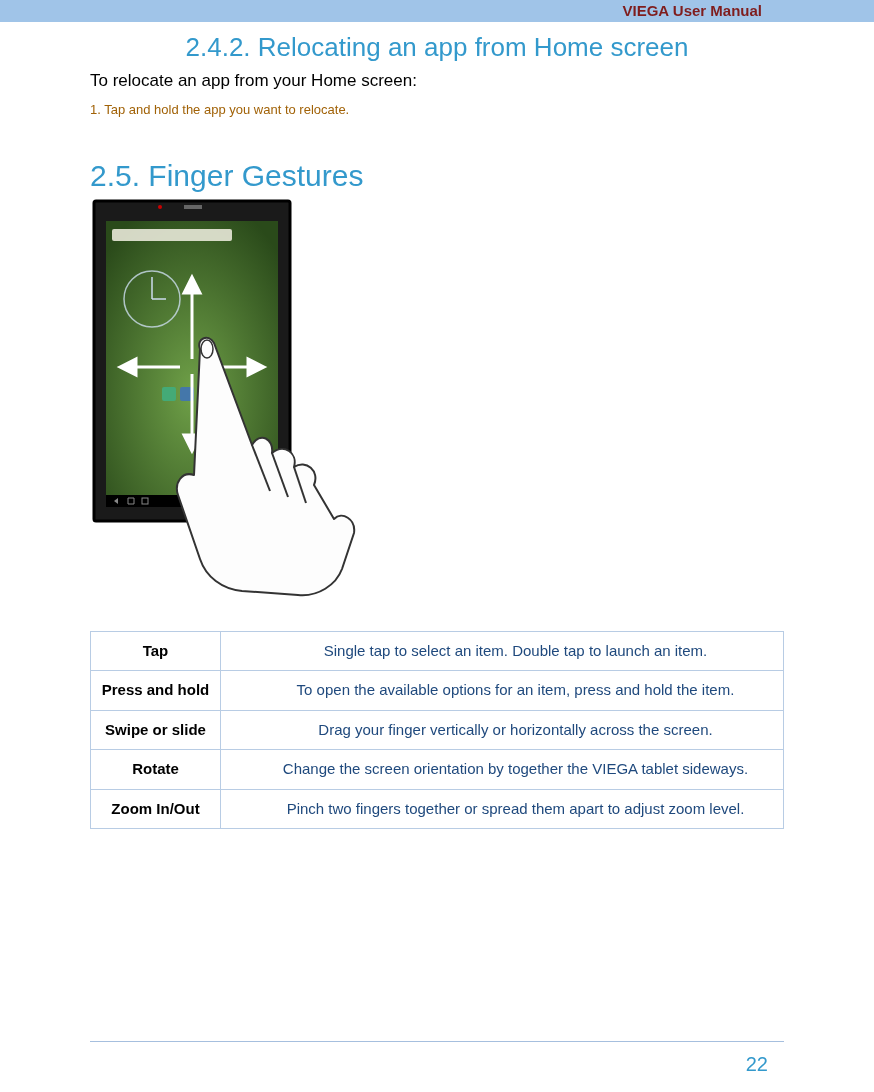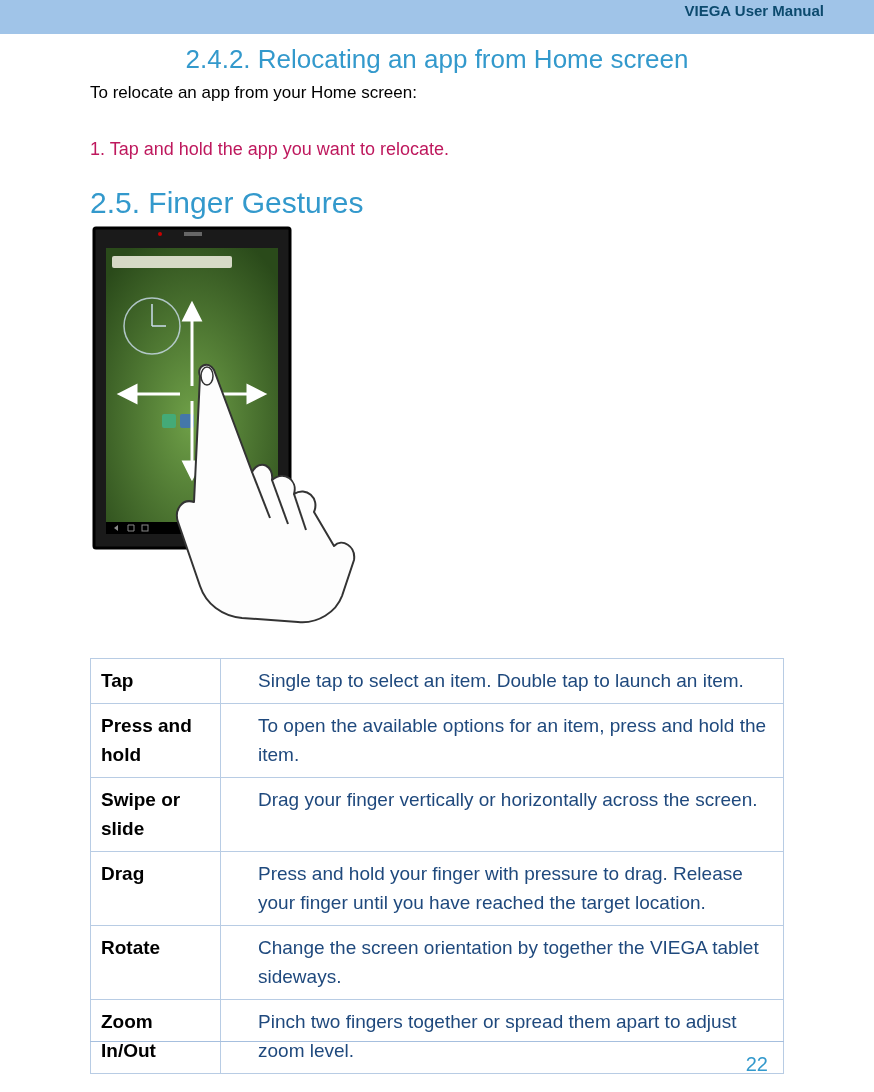--- a/index.html
+++ b/index.html
@@ -9,72 +9,73 @@
     }
     body {
       width: 874px;
       height: 1092px;
       background: #ffffff;
       font-family: "Segoe UI", "Trebuchet MS", sans-serif;
       position: relative;
     }
     .header-banner {
       width: 100%;
-      height: 34px;
+      height: 22px;
       background: #a0c4e8;
       text-align: right;
-      padding-right: 50px;
-      color: #0c4a6e;
+      padding-right: 112px;
+      color: #7f1d1d;
       font-weight: bold;
       font-size: 15px;
       line-height: 22px;
     }
     .content {
       padding: 10px 90px 0 90px;
     }
     .heading-sub {
       color: #3399cc;
       font-size: 26px;
       font-weight: 400;
       margin-bottom: 6px;
       text-align: center;
     }
     .heading-main {
       color: #3399cc;
       font-size: 30px;
       font-weight: 400;
-      margin-top: 24px;
+      margin-top: 40px;
       margin-bottom: 6px;
     }
     .body-text {
       color: #000;
       font-size: 17px;
-      margin-bottom: 32px;
+      margin-bottom: 8px;
       line-height: 1.4;
     }
     .step-text {
-      color: #be185d;
-      font-size: 18px;
+      color: #a16207;
+      font-size: 13px;
       margin-bottom: 14px;
       line-height: 1.4;
     }
     .illustration {
       margin: 4px 0 28px 2px;
     }
     .gesture-table {
       width: 100%;
       border-collapse: collapse;
       margin-top: 4px;
     }
     .gesture-table td {
       border: 1px solid #b8cce4;
       padding: 8px 10px;
-      font-size: 19px;
+      font-size: 15px;
       vertical-align: top;
       line-height: 1.5;
+      text-align: center;
     }
     .gesture-table td.term {
       color: #000;
       font-weight: bold;
       width: 130px;
     }
     .gesture-table td.desc {
       color: #1f497d;
       padding-left: 37px;
     }
@@ -191,24 +192,20 @@
     </tr>
     <tr>
       <td class="term">Press and hold</td>
       <td class="desc">To open the available options for an item, press and hold the item.</td>
     </tr>
     <tr>
       <td class="term">Swipe or slide</td>
       <td class="desc">Drag your finger vertically or horizontally across the screen.</td>
     </tr>
     <tr>
-      <td class="term">Drag</td>
-      <td class="desc">Press and hold your finger with pressure to drag. Release your finger until you have reached the target location.</td>
-    </tr>
-    <tr>
       <td class="term">Rotate</td>
       <td class="desc">Change the screen orientation by together the VIEGA tablet sideways.</td>
     </tr>
     <tr>
       <td class="term">Zoom In/Out</td>
       <td class="desc">Pinch two fingers together or spread them apart to adjust zoom level.</td>
     </tr>
   </tbody>
     </table>
 

